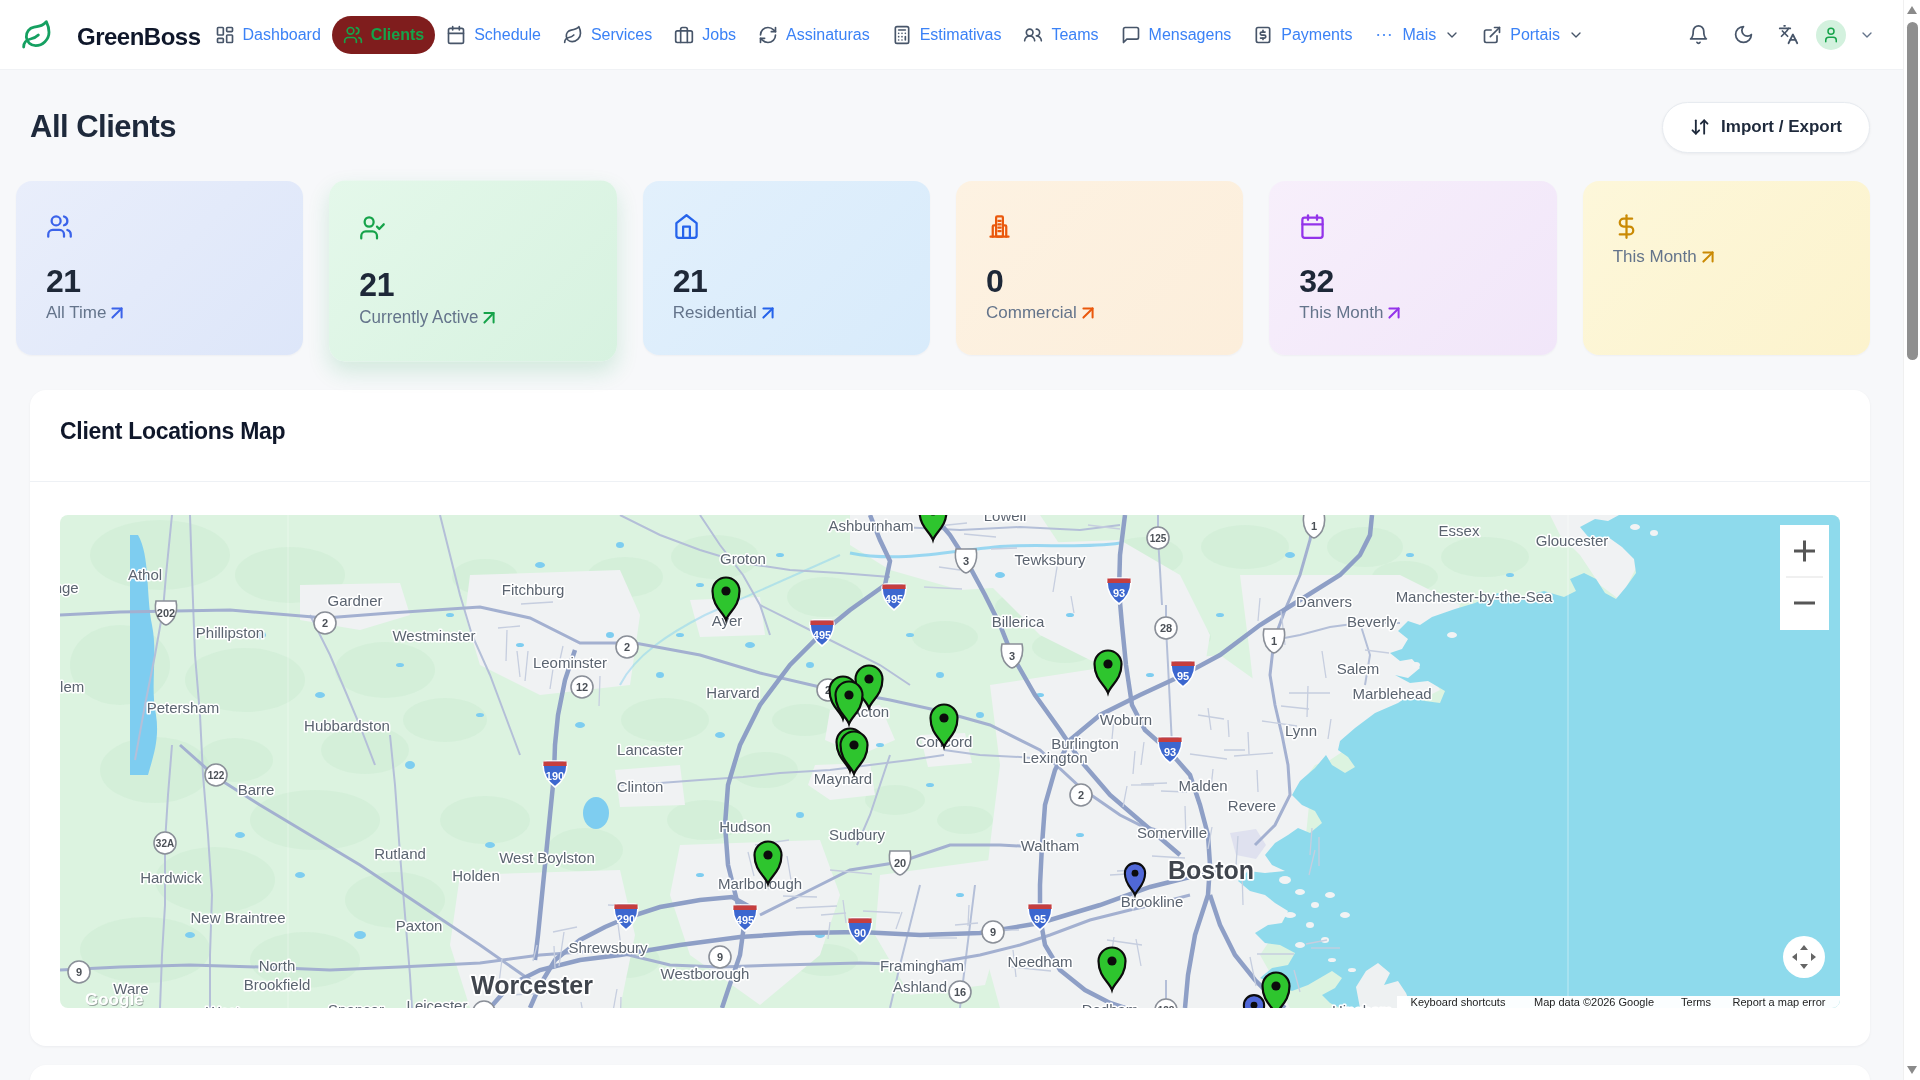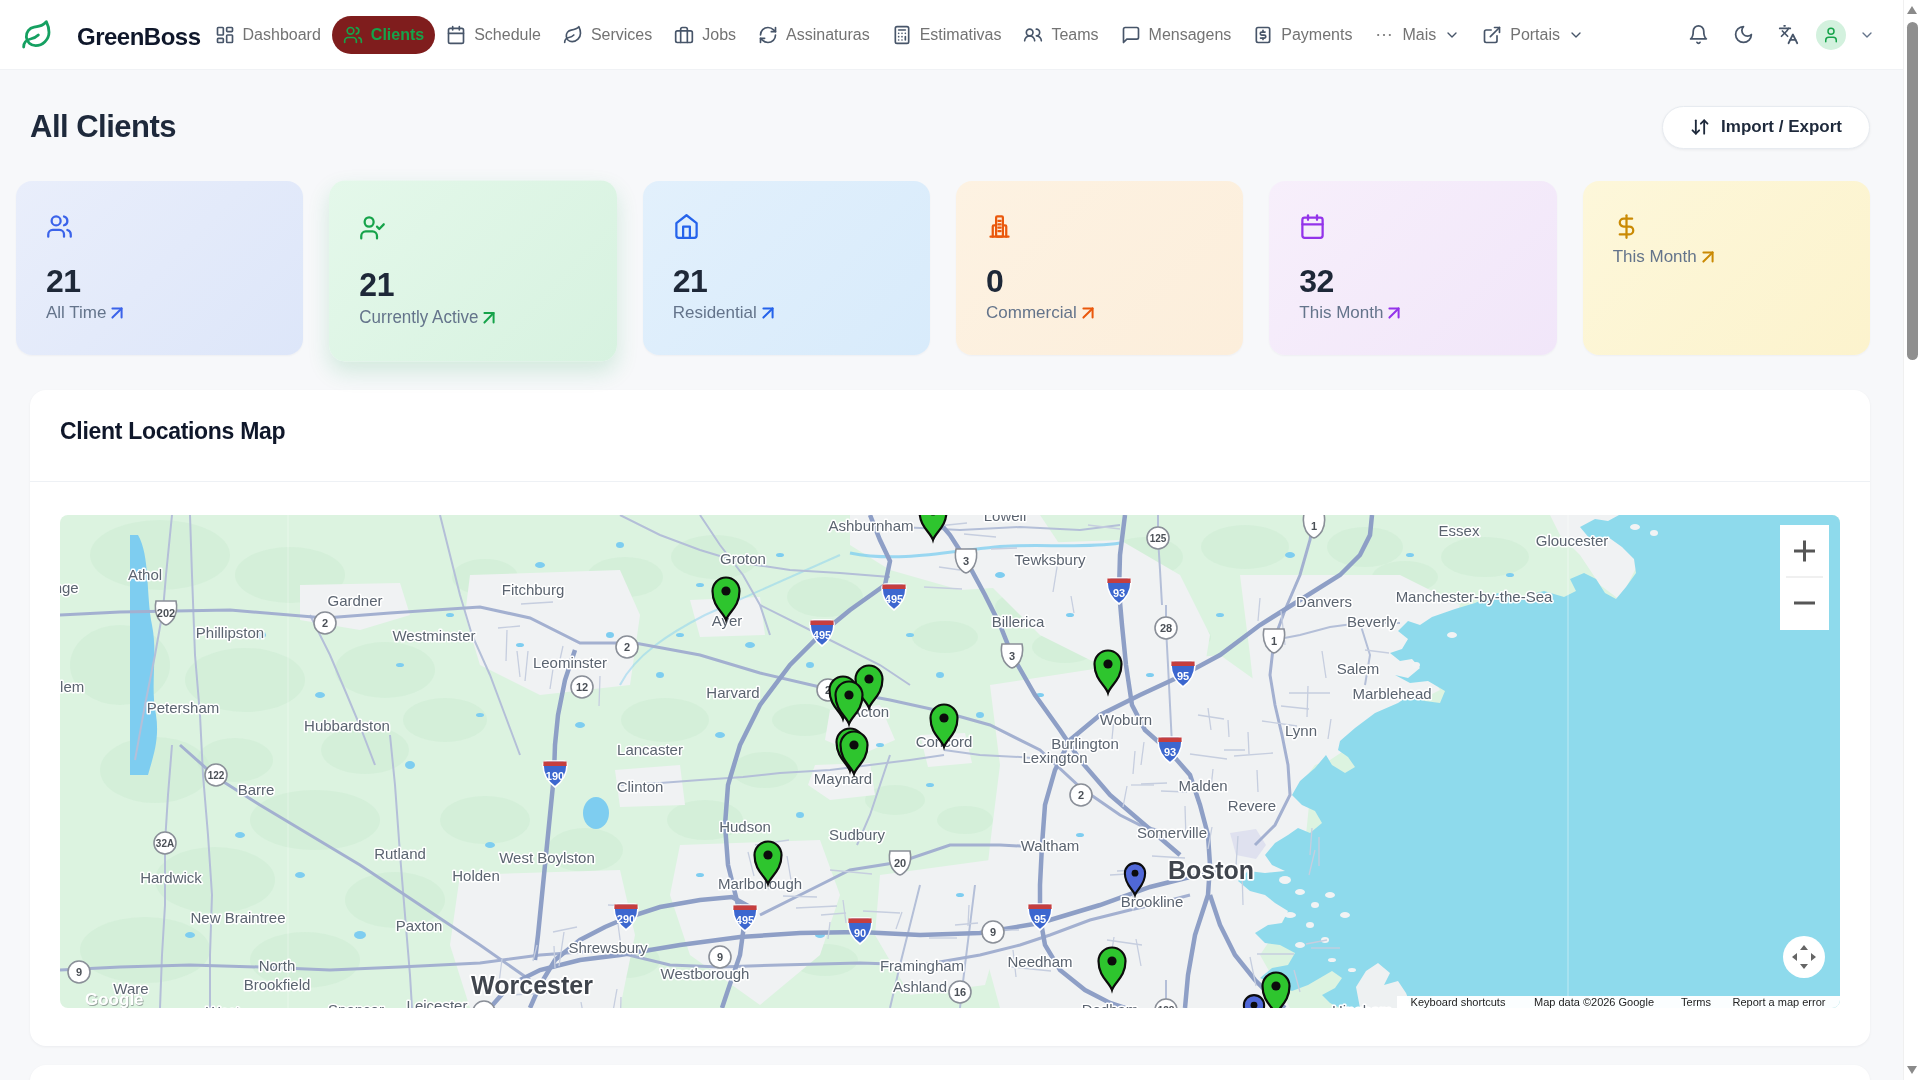--- a/index.html
+++ b/index.html
@@ -1,29 +1,29 @@
 <!DOCTYPE html>
 <html><head><meta charset="utf-8"><style>
 *{margin:0;padding:0;box-sizing:border-box}
 html,body{width:1920px;height:1080px;overflow:hidden;font-family:"Liberation Sans",sans-serif;background:#f7f8fa}
 header{position:fixed;top:0;left:0;width:1920px;height:70px;background:#fff;display:flex;align-items:center;z-index:10;border-bottom:1px solid #f0f2f5}
 .logo{display:flex;align-items:flex-end;gap:24px;margin-left:21px}
 .wordmark{font-size:24px;font-weight:bold;color:#0f172a;letter-spacing:-0.5px}
 nav{display:flex;align-items:center;margin-left:3px}
-.nav-item{display:flex;align-items:center;gap:8px;padding:9px 11px;border-radius:19px;font-size:16px;font-weight:500;color:#737373;white-space:nowrap}
+.nav-item{display:flex;align-items:center;gap:8px;padding:9px 11px;border-radius:19px;font-size:16px;font-weight:500;color:#3b82f6;white-space:nowrap}
 .nav-item.active{background:#7f1d1d;color:#16a34a;font-weight:700}
 .hright{margin-left:auto;display:flex;align-items:center;margin-right:45px}
 .hic.m1{margin-left:24px}.avatar{margin-left:17px}.hic.m2{margin-left:13px}
 .hic{display:flex;align-items:center}
 .avatar{width:30px;height:30px;border-radius:50%;background:#d3f1de;display:flex;align-items:center;justify-content:center}
 main{position:absolute;top:70px;left:0;width:1920px}
 .pagehead{display:flex;align-items:center;justify-content:space-between;margin:31px 50px 0 30px;height:52px}
 .pagehead h1{font-size:31px;font-weight:bold;color:#1e293b;letter-spacing:-0.5px}
 .actions{display:flex;gap:16px}
-.btn{display:flex;align-items:center;gap:11px;height:43px;border-radius:26px;font-size:17px;font-weight:600;padding:0 27px}
+.btn{display:flex;align-items:center;gap:11px;height:51px;border-radius:26px;font-size:17px;font-weight:600;padding:0 27px}
 .btn.white{background:#fff;color:#1e293b;border:1px solid #e7ebf0;box-shadow:0 1px 3px rgba(16,24,40,.06)}
 .btn.green{background:#23c363;color:#fff}
 .cards{display:flex;gap:26px;margin:28px 50px 0 16px}
 .card{flex:1;height:174px;border-radius:16px;padding:32px 30px 0 30px;position:relative;box-shadow:0 1px 2px rgba(16,24,40,.04)}
 .card.lifted{transform:translateY(3px) scale(1.0,1.04);box-shadow:0 10px 22px rgba(16,163,74,.16)}
 .cnum{font-size:32px;font-weight:bold;color:#1e2838;margin-top:19px;letter-spacing:-0.5px}
 .crow{display:flex;align-items:center;margin-top:2px;padding-right:8px}
 .clab{font-size:17px;color:#64748b}
 .carr{display:flex}
 .mapcard{margin:35px 50px 0 30px;background:#fff;border-radius:16px;box-shadow:0 1px 3px rgba(16,24,40,.05);overflow:hidden}

